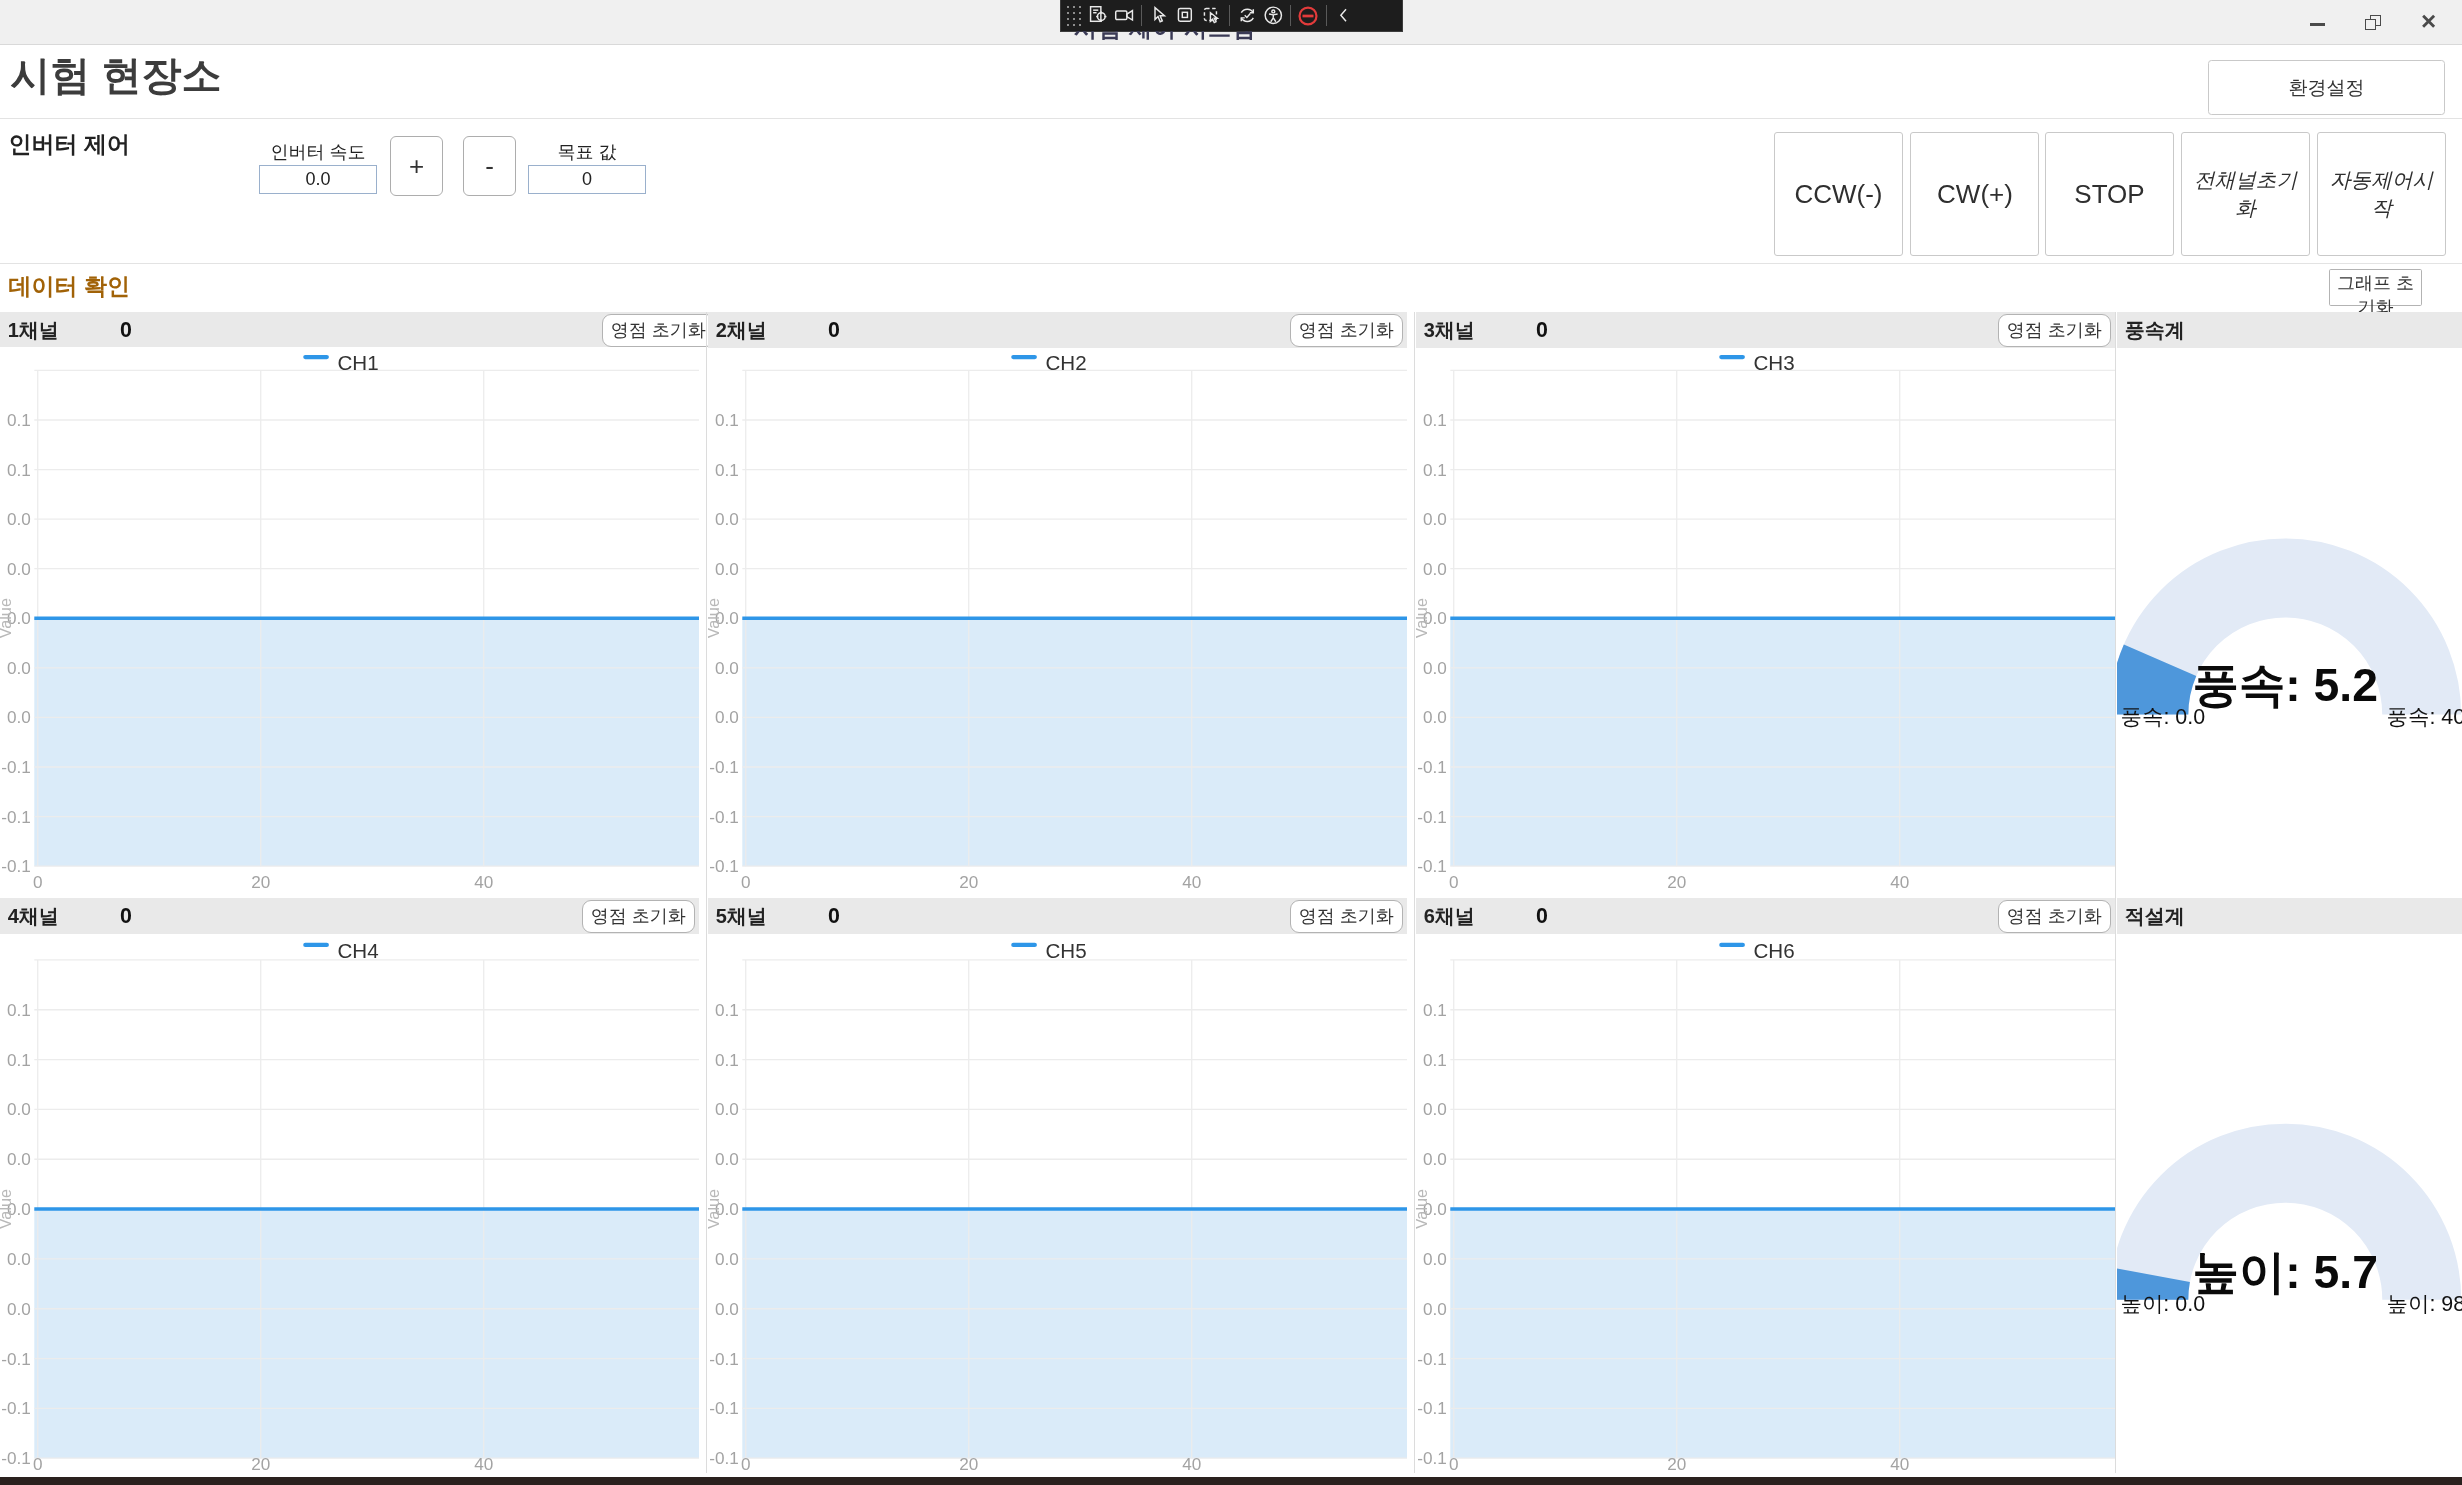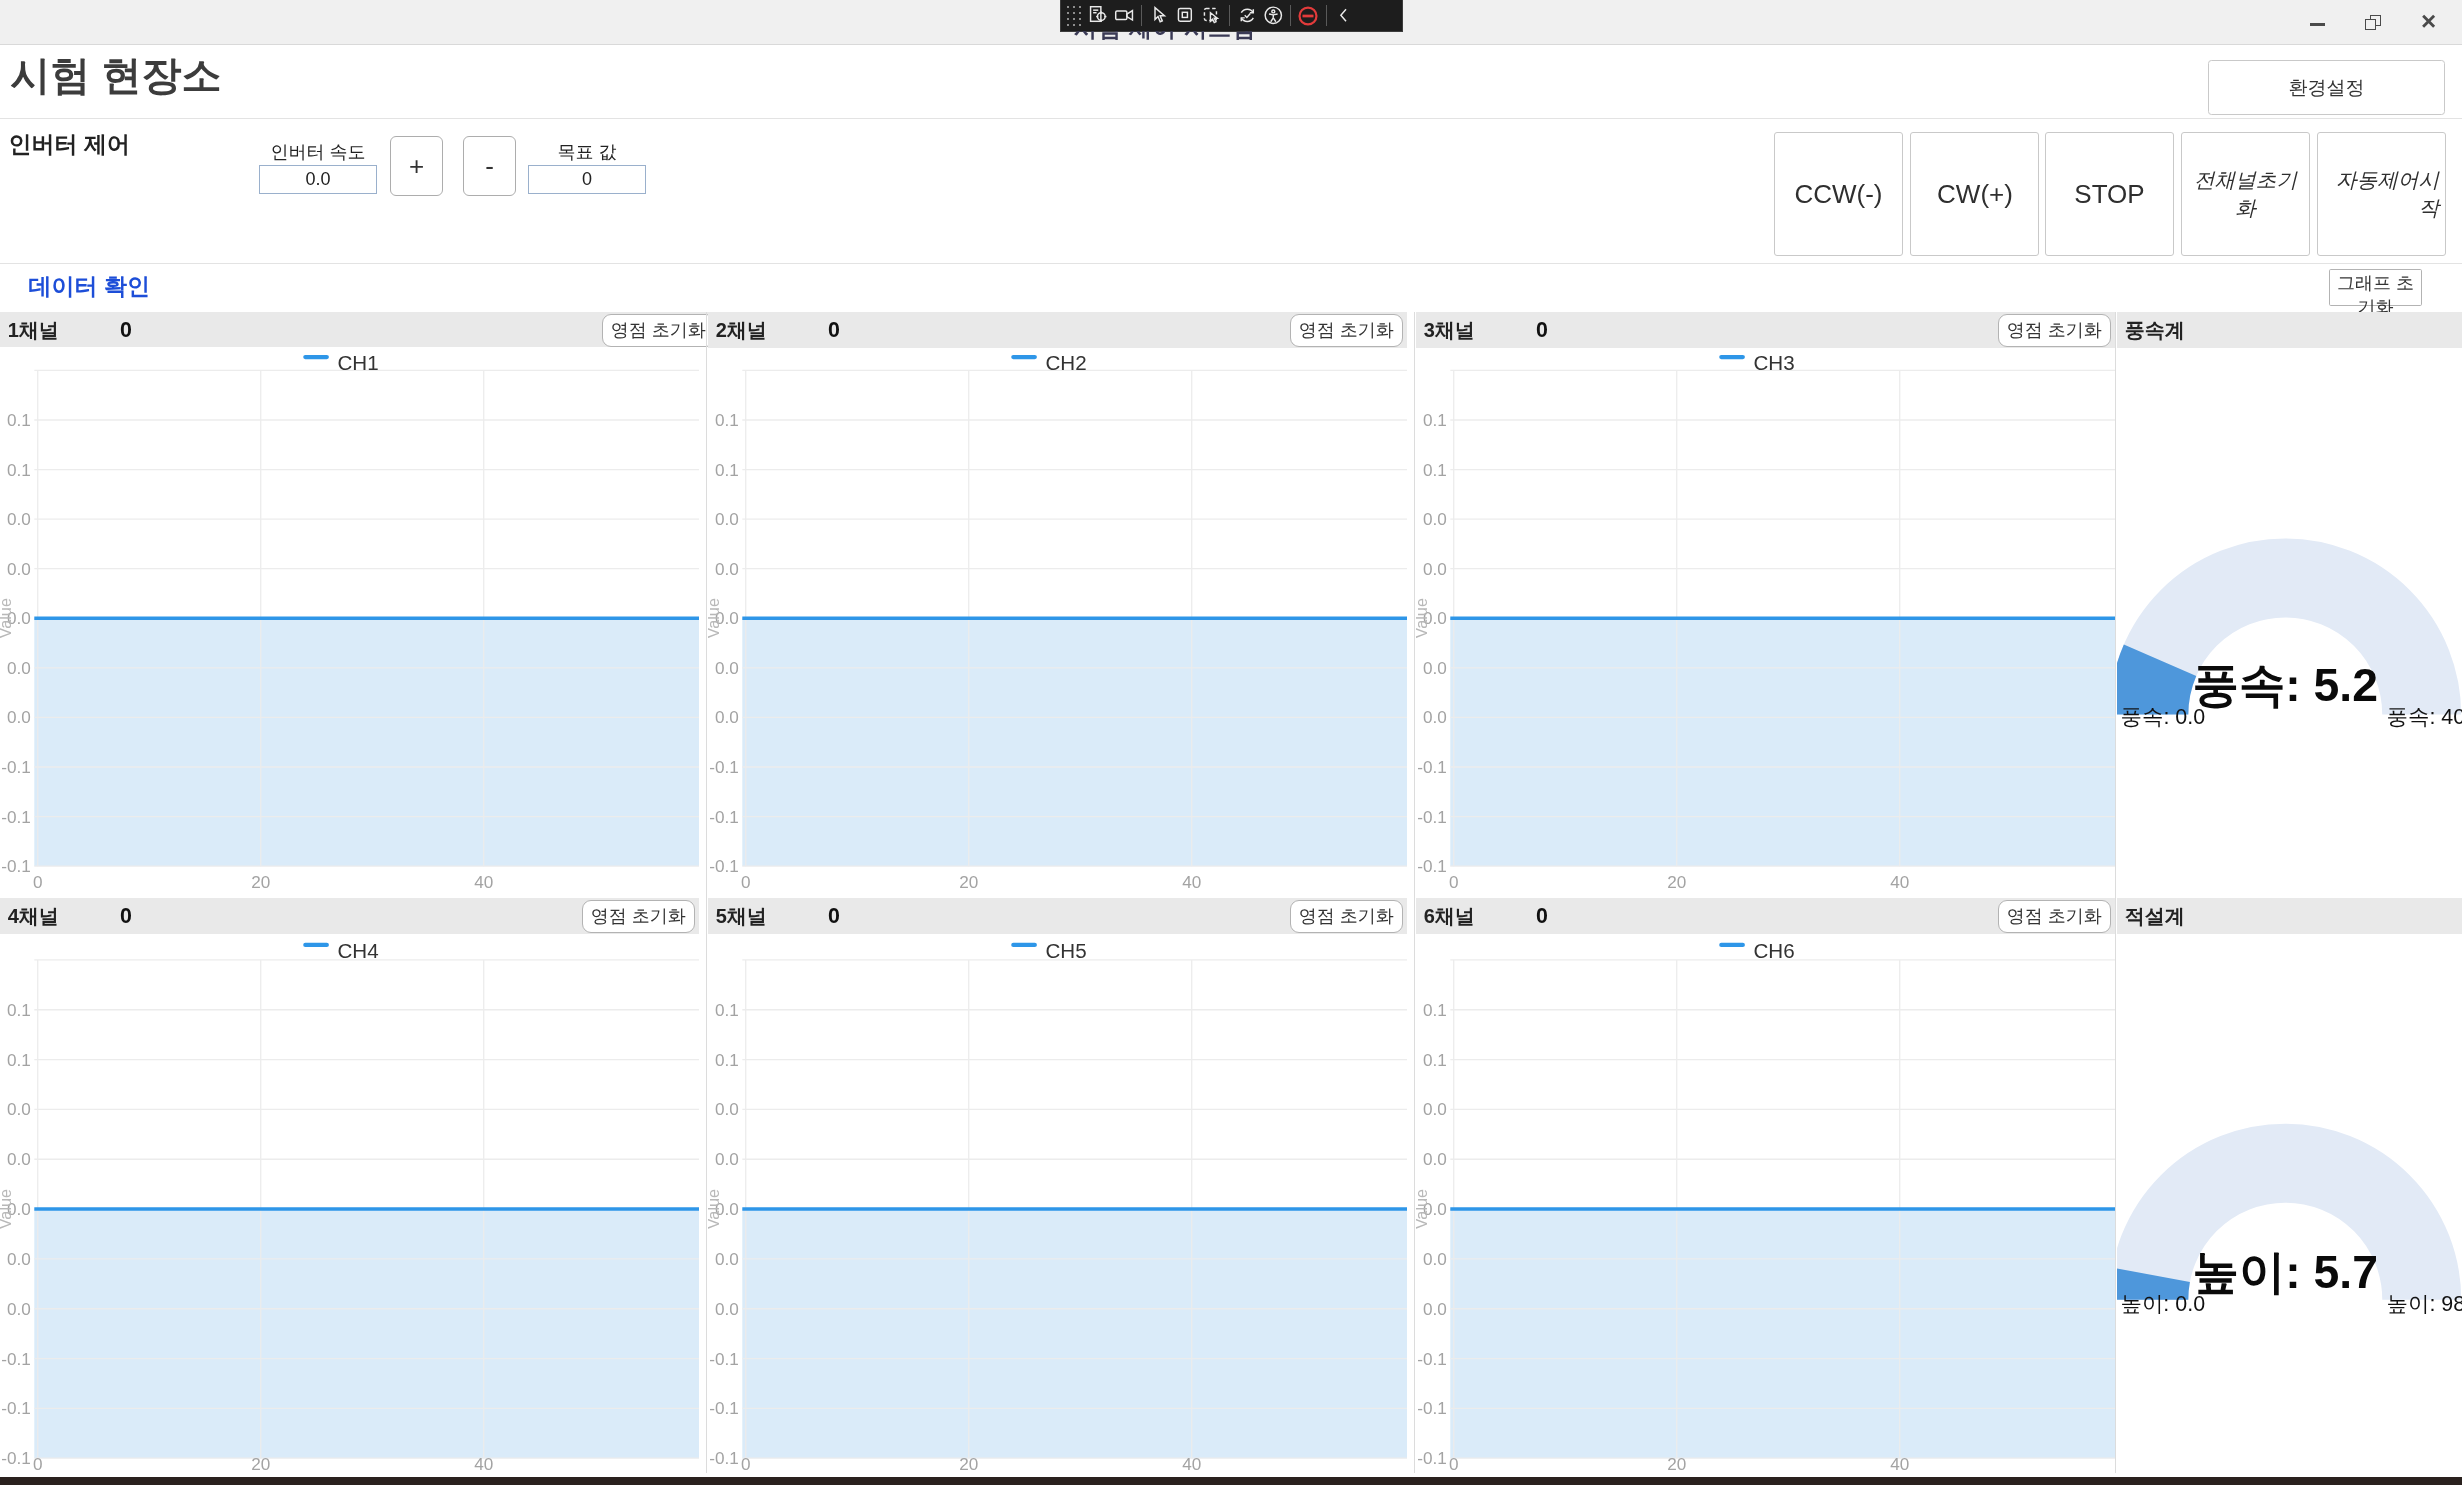--- a/index.html
+++ b/index.html
@@ -35,21 +35,21 @@
   #speed-label{left:259px;width:118px;}
   #speed-input{left:259px;width:118px;}
   #target-label{left:528px;width:118px;}
   #target-input{left:528px;width:118px;}
   .step-btn{top:136px;width:53px;height:60px;font-size:26px;border-radius:6px;border:0.9px solid #adadad;}
   #plus-button{left:390px;}
   #minus-button{left:463px;}
   .big-btn{top:132px;width:129px;height:124px;border-radius:3px;font-size:26px;color:#2f2f2f;}
   .big-btn.ko{font-size:20.6px;font-style:italic;}
   
-  #data-label{left:8.6px;top:271px;font-size:23px;font-weight:bold;color:#1d4ed8;margin-left:20px;}
+  #data-label{left:8.6px;top:271px;font-size:23px;font-weight:bold;color:#a16207;}
   #graph-reset-button{left:2329px;top:269px;width:93px;height:37px;font-size:18px;border-radius:1.7px;border:0.9px solid #b3b3b3;}
   
   .panel-header{background:#e9e9e9;}
   .ch-name{position:absolute;left:7.7px;top:0;line-height:36px;font-size:20px;font-weight:bold;color:#222;}
   .ch-value{position:absolute;left:120px;top:0;line-height:36px;font-size:21.4px;font-weight:bold;color:#111;}
   .zero-btn{position:absolute;right:4.3px;top:1.7px;width:113px;height:33px;background:#fff;border:0.9px solid #b3b3b3;border-radius:9px;font-size:18px;color:#333;font-family:inherit;}
   .v-divider{top:312px;width:0.9px;height:1161px;background:#dcdcdc;}
   
   .tick{font-family:"Liberation Sans","DejaVu Sans",sans-serif;font-size:20px;fill:#a3a3a3;}
   .legend{font-family:"Liberation Sans","DejaVu Sans",sans-serif;font-size:24px;fill:#333;}
@@ -154,21 +154,21 @@
   <input class="abs ctl-input" id="speed-input" readonly="" value="0.0" style="">
   <button class="abs btn step-btn" id="plus-button">+</button>
   <button class="abs btn step-btn" id="minus-button">-</button>
   <div class="abs ctl-label" id="target-label">목표 값</div>
   <input class="abs ctl-input" id="target-input" readonly="" value="0" style="">
   <div id="inverter-buttons">
       <button class="abs btn big-btn" style="left: 1774px;">CCW(-)</button>
       <button class="abs btn big-btn" style="left: 1910px; padding-left: 7px;">CW(+)</button>
       <button class="abs btn big-btn" style="left: 2045px;">STOP</button>
       <button class="abs btn big-btn ko" style="left: 2181px;">전채널초기화</button>
-      <button class="abs btn big-btn ko" style="left: 2317px; text-align: right;">자동제어시작</button>
+      <button class="abs btn big-btn ko" style="left: 2317px;">자동제어시작</button>
     </div>
   <div class="abs divider" style="top:263px;"></div>
 
   <div class="abs" id="data-label">데이터 확인</div>
   <button class="abs btn" id="graph-reset-button">그래프 초기화</button>
 
   <div id="panels">
       <div class="panel-header" style="position: absolute; left: 0px; top: 312px; width: 699px; height: 35px; padding-left: 20px;">
         <span class="ch-name">1채널</span>
         <span class="ch-value">0</span>

